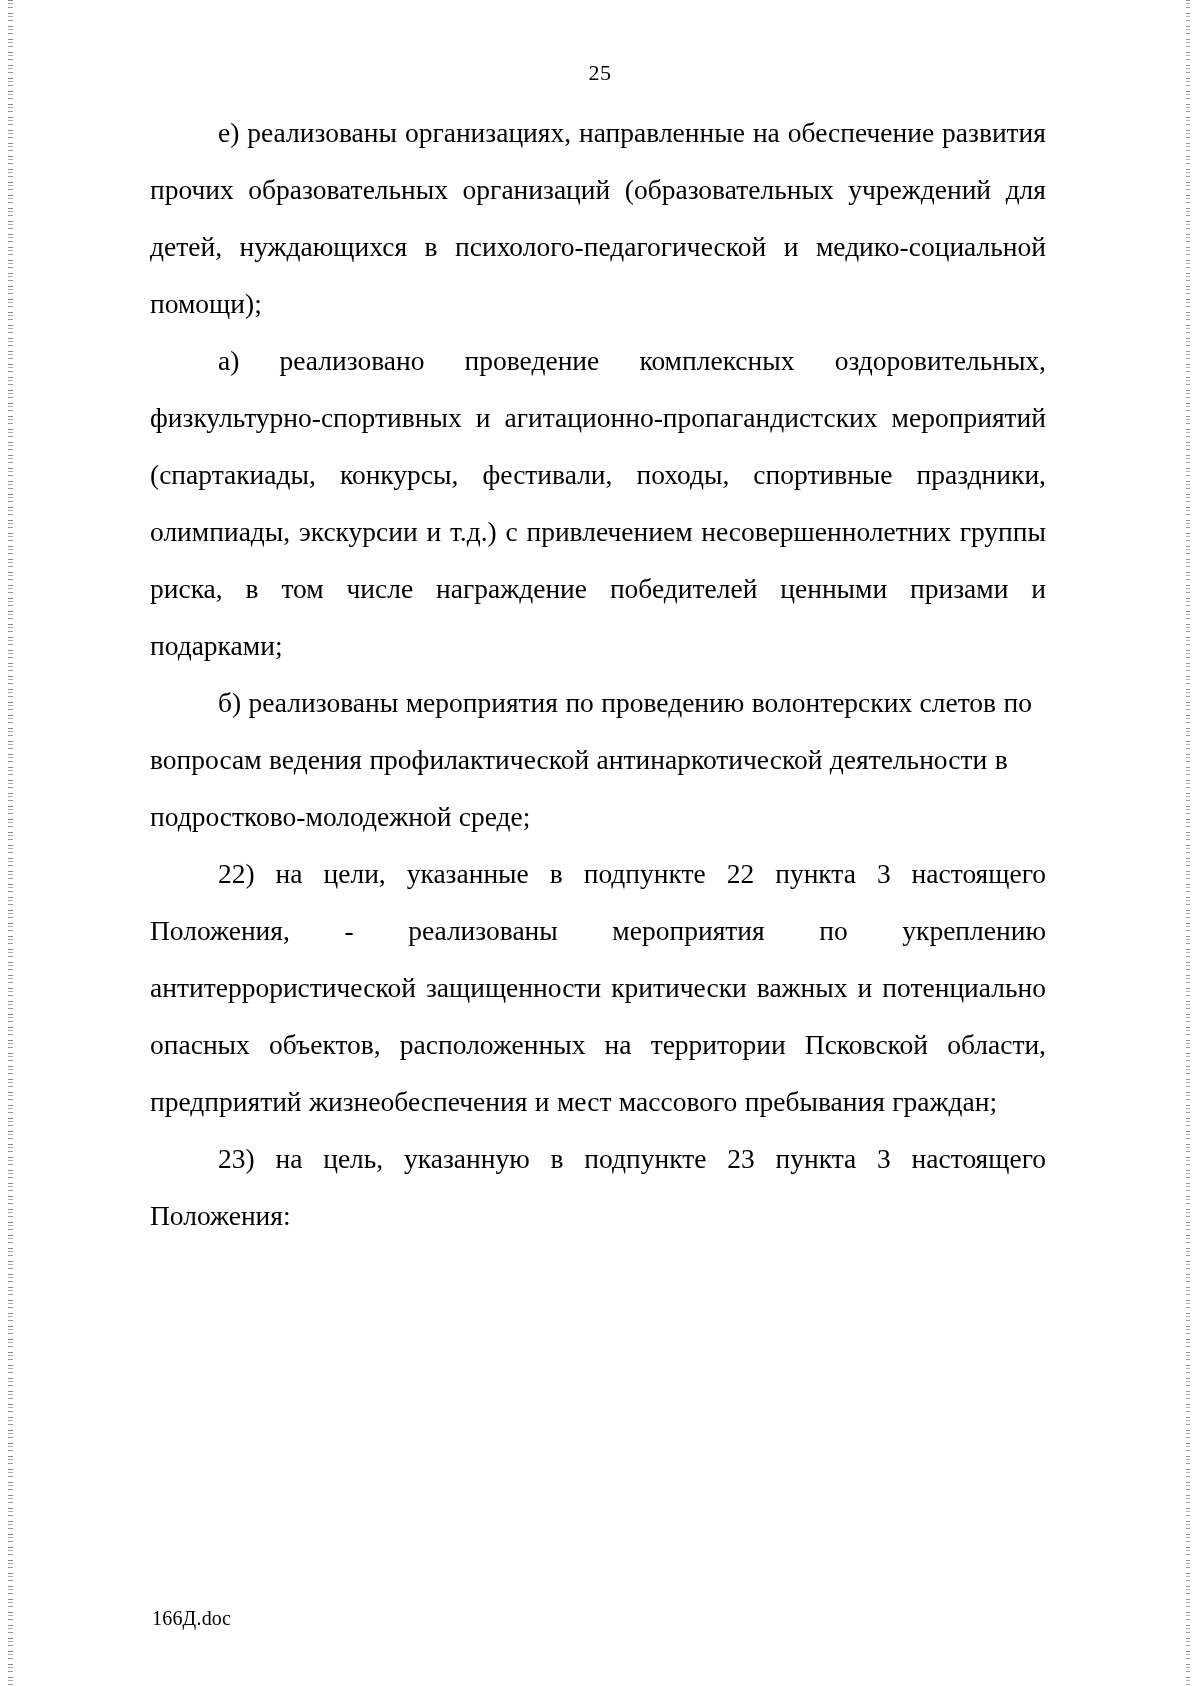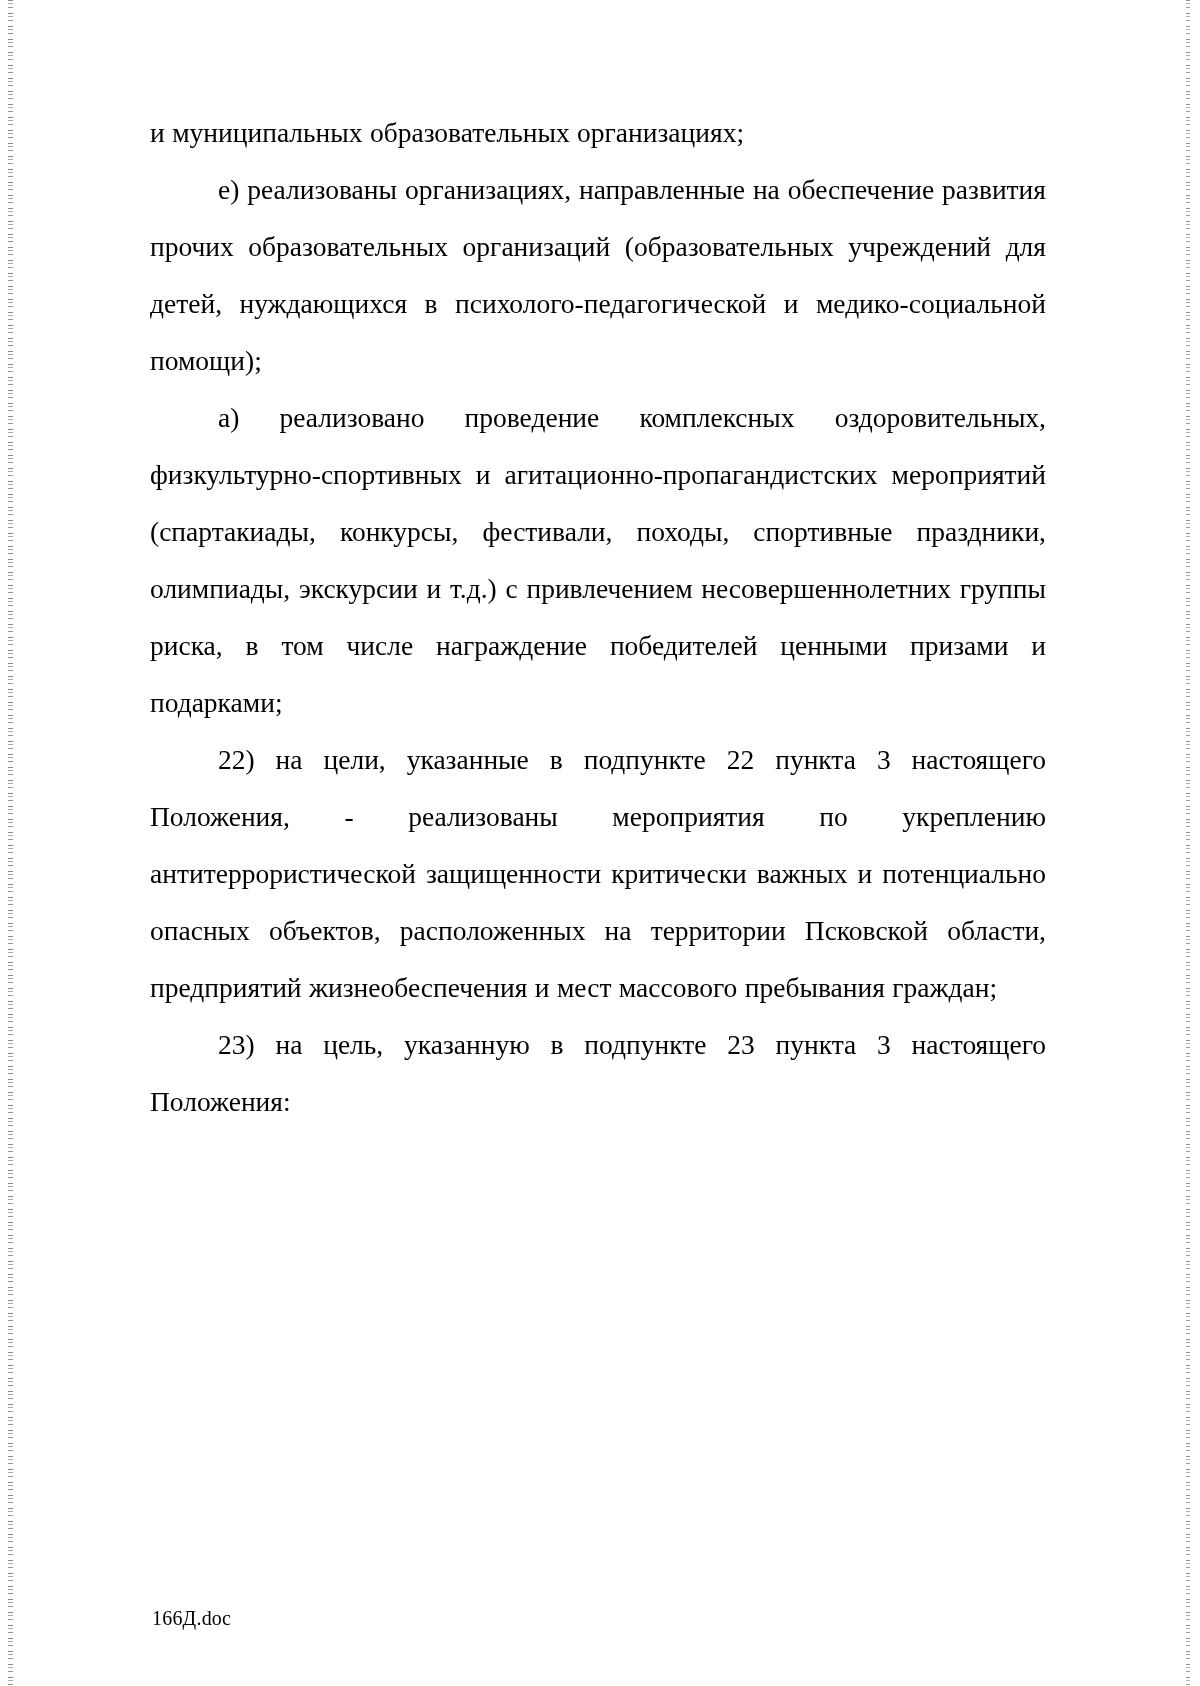--- a/index.html
+++ b/index.html
@@ -92,32 +92,33 @@
   }
 </style>
 </head>
 <body>
 
 <div class="page">
 
   <div class="scan-edge left"></div>
   <div class="scan-edge right"></div>
 
+  <div class="page-number">25</div>
 
   <div class="text-column">
 
-    <p class="para">и муниципальных образовательных организациях;</p>
 
 
 
     <p class="para indent">е) реализованы организациях, направленные на обеспечение развития прочих образовательных организаций (образовательных учреждений для детей, нуждающихся в психолого-педагогической и медико-социальной помощи);</p>
 
 
     <p class="para indent">а) реализовано проведение комплексных оздоровительных, физкультурно-спортивных и агитационно-пропагандистских мероприятий (спартакиады, конкурсы, фестивали, походы, спортивные праздники, олимпиады, экскурсии и т.д.) с привлечением несовершеннолетних группы риска, в том числе награждение победителей ценными призами и подарками;</p>
 
+    <p class="para indent ragged">б) реализованы мероприятия по проведению волонтерских слетов по вопросам ведения профилактической антинаркотической деятельности в подростково-молодежной среде;</p>
 
     <p class="para indent">22) на цели, указанные в подпункте 22 пункта 3 настоящего Положения, - реализованы мероприятия по укреплению антитеррористической защищенности критически важных и потенциально опасных объектов, расположенных на территории Псковской области, предприятий жизнеобеспечения и мест массового пребывания граждан;</p>
 
     <p class="para indent">23) на цель, указанную в подпункте 23 пункта 3 настоящего Положения:</p>
 
   </div>
 
   <div class="footer-file">166Д.doc</div>
 
 </div>

